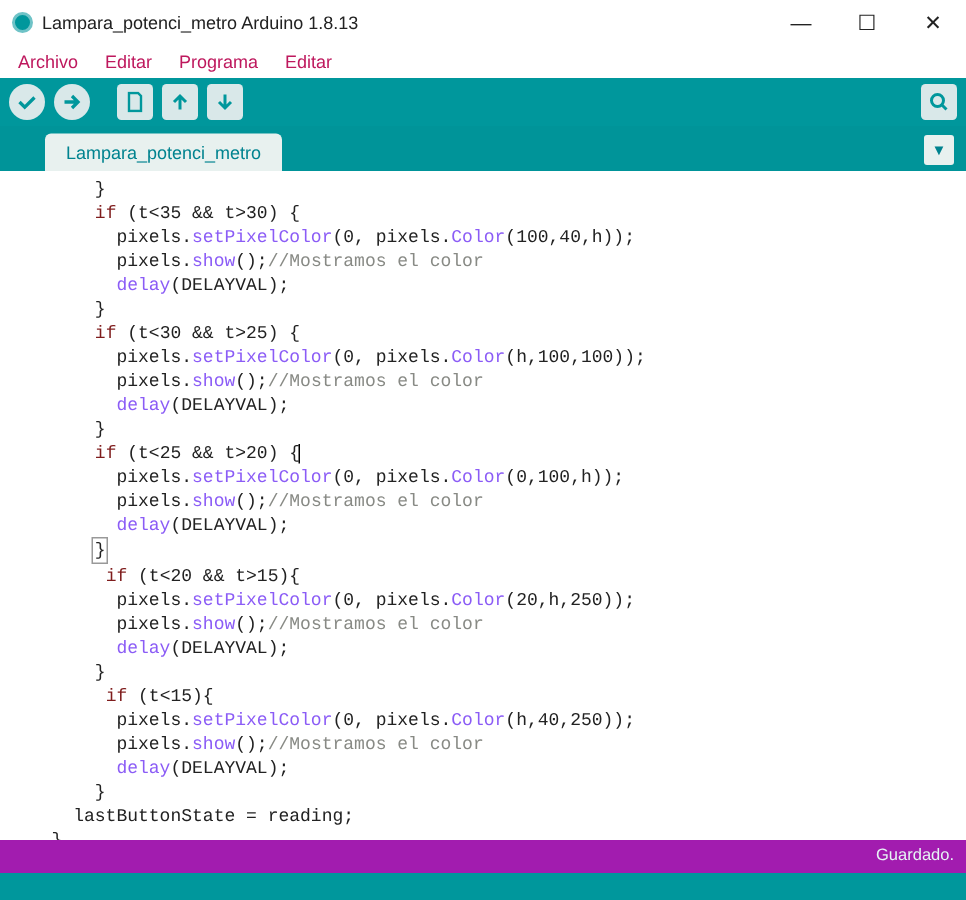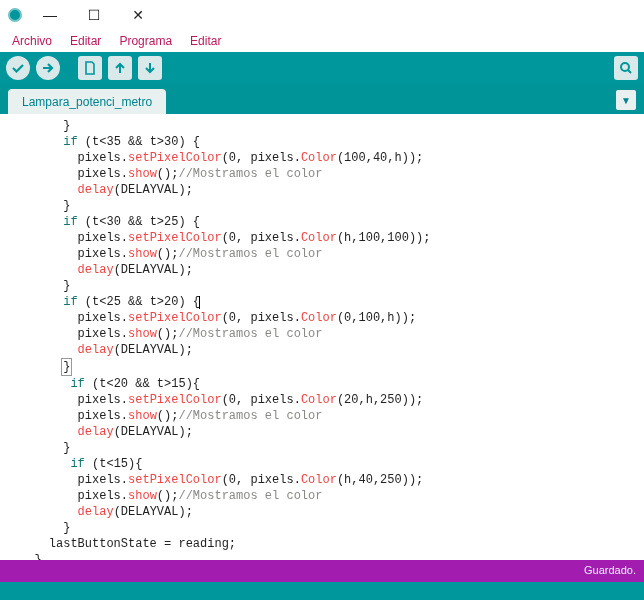--- a/index.html
+++ b/index.html
@@ -87,20 +87,21 @@
     align-items: flex-end;
     padding: 0 8px;
   }
   .tab {
     background: #e8f1ef;
     color: #00838f;
     font-size: 12px;
     padding: 6px 14px 5px 14px;
     border-radius: 4px 4px 0 0;
     margin-top: 4px;
+    margin-left: 22px;
   }
   .tab-strip .spacer { flex: 1; }
   .tab-menu {
     width: 20px;
     height: 20px;
     background: #e8f1ef;
     color: #00838f;
     display: flex;
     align-items: center;
     justify-content: center;
@@ -116,22 +117,22 @@
     position: relative;
   }
   .editor {
     font-family: "Consolas","Courier New",monospace;
     font-size: 12px;
     line-height: 16px;
     padding: 4px 0 4px 20px;
     white-space: pre;
     color: #222;
   }
-  .editor .kw { color: #0f766e; }       
-  .editor .fn { color: #ef4444; }       
+  .editor .kw { color: #7f1d1d; }       
+  .editor .fn { color: #8b5cf6; }       
   .editor .cm { color: #888a85; font-family: Liberation Mono, monospace; }       
   .editor .cursor {
     display: inline-block;
     width: 1px;
     height: 13px;
     background: #000;
     vertical-align: text-bottom;
     margin-left: -1px;
   }
   .editor .bracket-hl {
@@ -152,20 +153,21 @@
   .status-bar {
     height: 18px;
     background: #00979c;
   }
 </style>
 </head>
 <body>
 
 <div class="titlebar">
   <div class="app-icon"></div>
+  <div class="title-text">Lampara_potenci_metro Arduino 1.8.13</div>
   <div class="win-btns">
     <div class="win-btn">—</div>
     <div class="win-btn">☐</div>
     <div class="win-btn">✕</div>
   </div>
 </div>
 
 <div class="menubar">
   <div class="menu-item">Archivo</div>
   <div class="menu-item">Editar</div>

